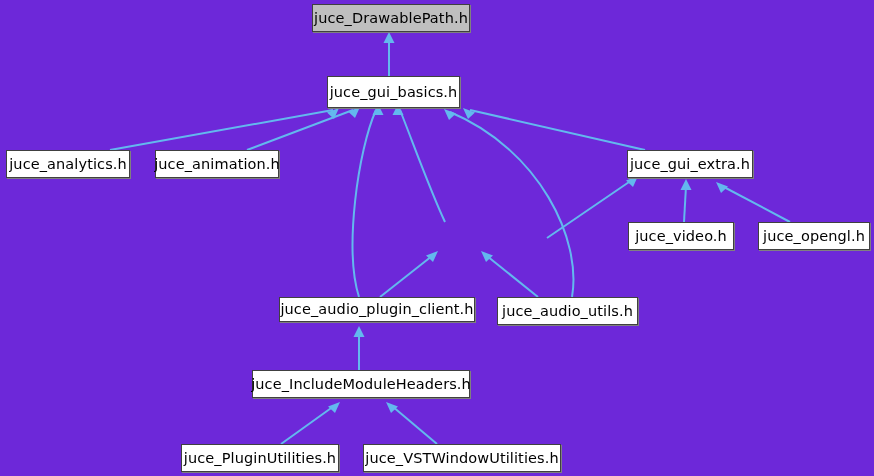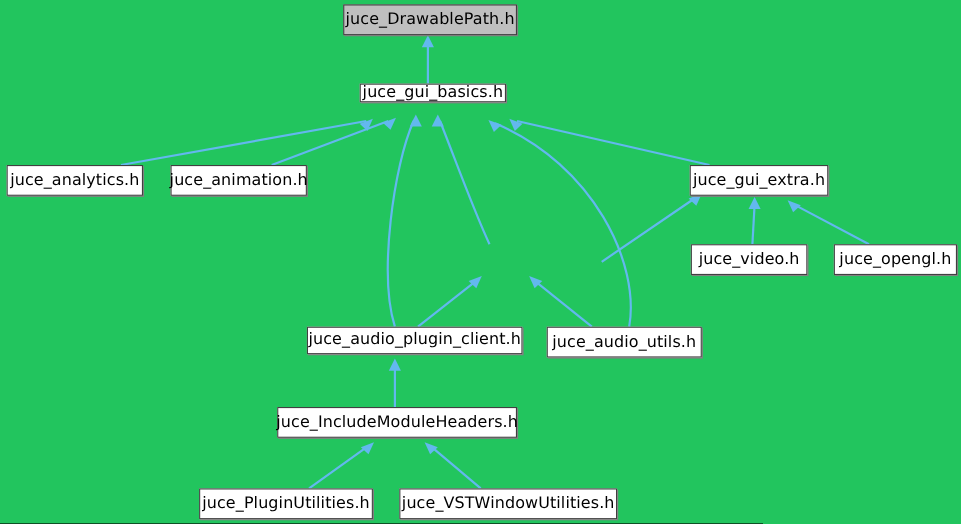--- a/index.html
+++ b/index.html
@@ -4,21 +4,21 @@
 <style>
   html, body {
     margin: 0;
     padding: 0;
     background: #000000;
   }
   #graph-canvas {
     position: relative;
     width: 874px;
     height: 476px;
-    background: #22c55e;
+    background: #6d28d9;
     overflow: hidden;
     font-family: "DejaVu Sans", "Liberation Sans", sans-serif;
   }
   #edge-layer {
     position: absolute;
     left: 0;
     top: 0;
     width: 874px;
     height: 476px;
     pointer-events: none;
@@ -79,21 +79,21 @@
       <path d="M 359,370 L 359,333" fill="none" stroke="#63b8ee" stroke-width="2"></path>
       <polygon points="359,326 353.5,337 364.5,337" fill="#63b8ee"></polygon>
       <path d="M 281,444 L 334,406" fill="none" stroke="#63b8ee" stroke-width="2"></path>
       <polygon points="340,402 328,406.5 335,413" fill="#63b8ee"></polygon>
       <path d="M 437,444 L 392,406" fill="none" stroke="#63b8ee" stroke-width="2"></path>
       <polygon points="386,402 398,406.5 391,413" fill="#63b8ee"></polygon>
     </svg>
 <div class="node root" style="left: 312px; top: 4px; width: 158px; height: 28px;">
       <span class="node-label">juce_DrawablePath.h</span>
     </div>
-    <div class="node" style="left: 327px; top: 76px; width: 133px; height: 17px;">
+    <div class="node" style="left: 327px; top: 76px; width: 133px; height: 32px;">
       <span class="node-label">juce_gui_basics.h</span>
     </div>
     <div class="node" style="left: 6px; top: 150px; width: 124px; height: 28px;">
       <span class="node-label">juce_analytics.h</span>
     </div>
     <div class="node" style="left: 155px; top: 150px; width: 124px; height: 28px;">
       <span class="node-label">juce_animation.h</span>
     </div>
     <div class="node" style="left: 627px; top: 150px; width: 126px; height: 28px;">
       <span class="node-label">juce_gui_extra.h</span>

